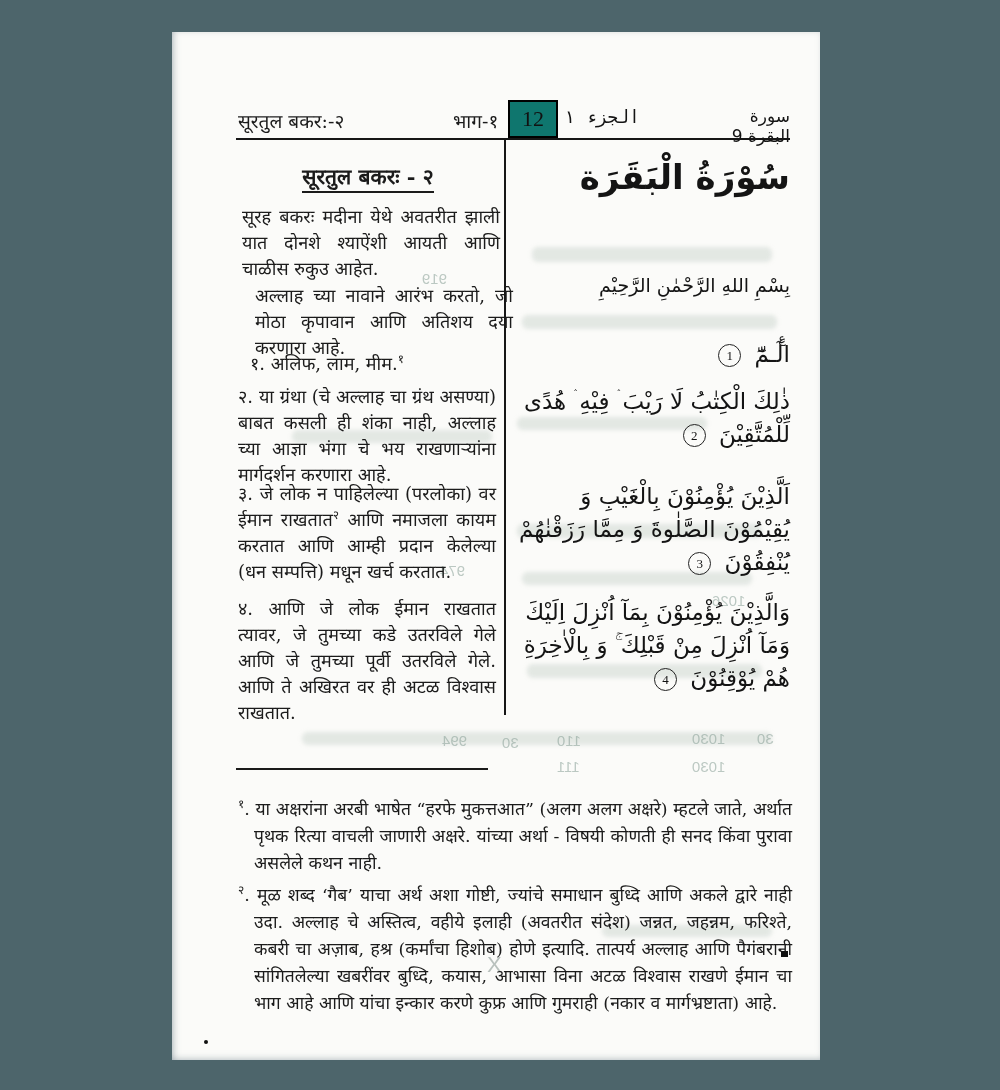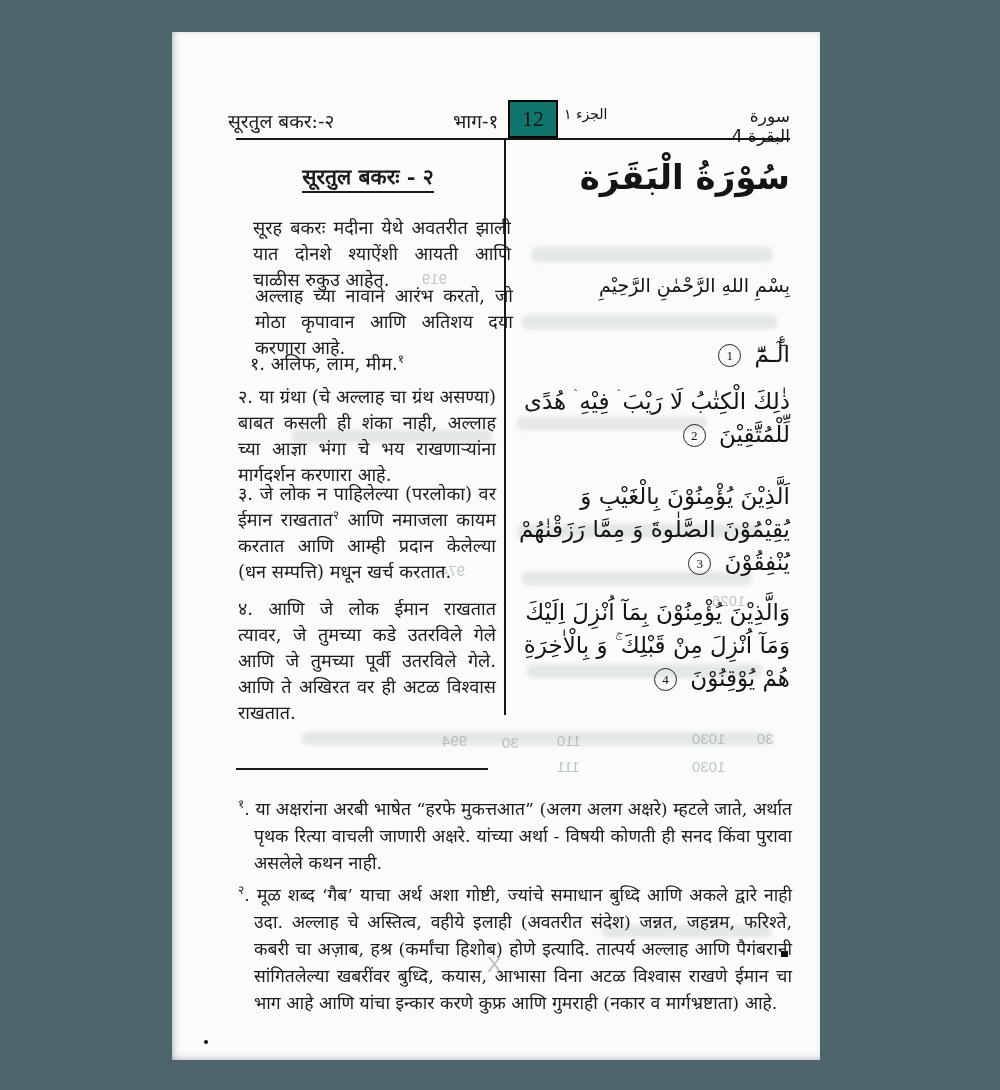--- a/index.html
+++ b/index.html
@@ -10,28 +10,28 @@
   }
   .page{
     position:absolute;left:172px;top:32px;width:648px;height:1028px;
     background:#fbfbf9;
     box-shadow:inset 4px 0 8px -4px rgba(90,110,120,.55), inset 0 -4px 8px -4px rgba(90,110,120,.35);
   }
   .abs{position:absolute;}
   .dev{font-family:"DejaVu Serif", serif;color:#1b1b1b;}
   .ar{font-family:"DejaVu Sans", sans-serif;color:#141414;direction:rtl;}
   
-  .hdr-left{left:56px;top:76px;font-size:19px;}
+  .hdr-left{left:66px;top:76px;font-size:19px;}
   .hdr-part{left:281px;top:76px;font-size:19px;}
   .pgbox{
     left:336px;top:68px;width:46px;height:34px;border:2px solid #000;background:#0f766e;
     display:flex;align-items:center;justify-content:center;
     font-family:"Liberation Serif", serif;font-size:22px;color:#111;
   }
-  .hdr-juz{left:392px;top:74px;font-size:14px;}
+  .hdr-juz{left:392px;top:74px;font-size:18px;font-family:Liberation Mono, monospace;}
   .hdr-surah{left:540px;top:74px;width:78px;text-align:right;font-size:17px;}
   .hdr-rule{left:64px;top:106px;width:554px;height:2px;background:#161616;}
   
   .divider{left:332px;top:108px;width:2px;height:575px;background:#161616;}
   
   .lcol{left:66px;width:258px;font-size:18px;line-height:26px;text-align:justify;}
   .ltitle{left:86px;top:130px;width:220px;text-align:center;font-weight:bold;font-size:21px;}
   .ltitle span{border-bottom:2px solid #1b1b1b;padding-bottom:2px;}
   sup.ref{font-size:12px;vertical-align:super;line-height:0;}
   
@@ -86,30 +86,30 @@
   <span class="abs ghost" style="left:268px;top:530px;">974</span>
   <span class="abs ghost" style="left:540px;top:560px;">1026</span>
   <span class="abs wmark" style="left:315px;top:920px;">X</span>
 
   <span class="abs dev hdr-left">सूरतुल बकर:-२</span>
   <span class="abs dev hdr-part">भाग-१</span>
   <div class="abs pgbox">
     <span>12</span>
   </div>
   <span class="abs ar hdr-juz">الجزء ١</span>
-  <span class="abs ar hdr-surah">سورة البقرة 4</span>
+  <span class="abs ar hdr-surah">سورة البقرة 9</span>
   <div class="abs hdr-rule"></div>
 
   <div class="abs divider"></div>
 
   <div class="abs dev ltitle">
     <span>सूरतुल बकरः - २</span>
   </div>
 
-  <p class="abs dev lcol" style="top:168px;margin:15px;">
+  <p class="abs dev lcol" style="top:168px;margin:4px;">
     <span>सूरह बकरः मदीना येथे अवतरीत झाली यात दोनशे श्याऐंशी आयती आणि चाळीस रुकुउ आहेत.</span>
   </p>
 
   <p class="abs dev lcol" style="top:234px;margin:17px;">
     <span>अल्लाह च्या नावाने आरंभ करतो, जो मोठा कृपावान आणि अतिशय दया करणारा आहे.</span>
   </p>
 
   <p class="abs dev lcol" style="top:307px;margin:12px;">
     <span>१.</span>
     <span>अलिफ, लाम, मीम.</span><sup class="ref">१</sup>

